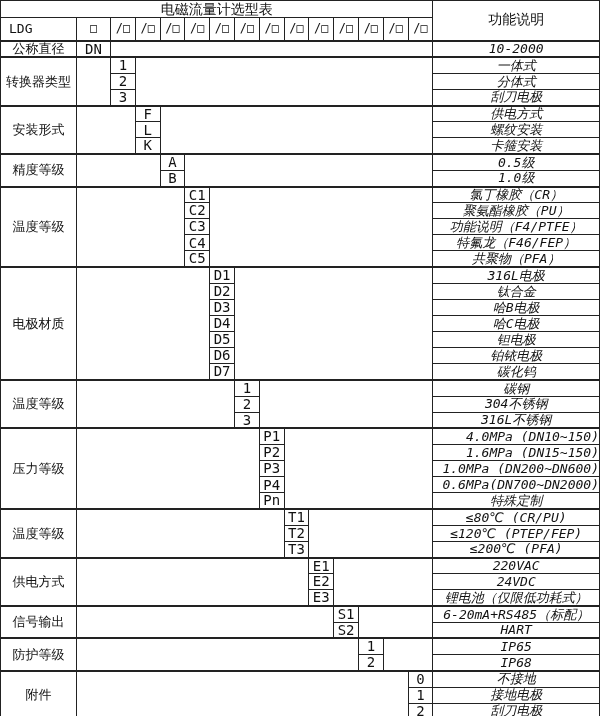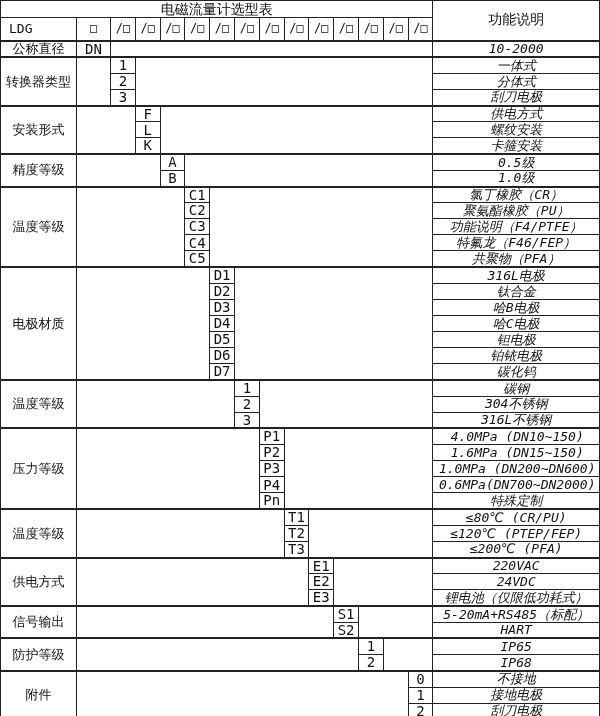--- a/index.html
+++ b/index.html
@@ -24,21 +24,21 @@
   tr.rl{height:23px;}
   tr.rd{height:16.1px;}
   tr.gs td{border-top:2px solid #222;}
   td.title{font-size:14px;}
   td.fhdr{font-size:14px;font-family:Liberation Serif, serif;}
   td.ldg{text-align:left;padding-left:8px;}
   td.slot,td.box{font-size:12px;}
   td.code{font-size:14px;}
   td.name{font-size:13px;margin-left:8px;}
   td.desc{font-size:13px;font-style:italic;}
-  td.desc.left{text-align:center;padding-left:2px;}
+  td.desc.left{text-align:right;padding-left:2px;}
 </style>
 </head>
 <body>
 
 <table class="sel">
   <colgroup>
     <col style="width:76px">
     <col style="width:34px">
     <col style="width:24.8px">
       <col style="width:24.8px">
@@ -257,21 +257,21 @@
   <tr class="rd">
     <td class="code">E3</td>
     <td class="desc">锂电池（仅限低功耗式）</td>
   </tr>
 
   <tr class="rd gs">
     <td class="name" rowspan="2">信号输出</td>
     <td rowspan="2" colspan="10"></td>
     <td class="code">S1</td>
     <td rowspan="2" colspan="3"></td>
-    <td class="desc">5-20mA+RS485（标配）</td>
+    <td class="desc">6-20mA+RS485（标配）</td>
   </tr>
   <tr class="rd">
     <td class="code">S2</td>
     <td class="desc">HART</td>
   </tr>
 
   <tr class="rd gs">
     <td class="name" rowspan="2">防护等级</td>
     <td rowspan="2" colspan="11"></td>
     <td class="code">1</td>

